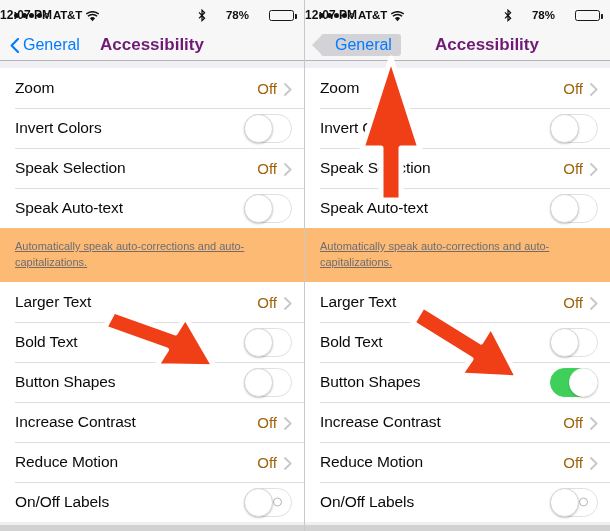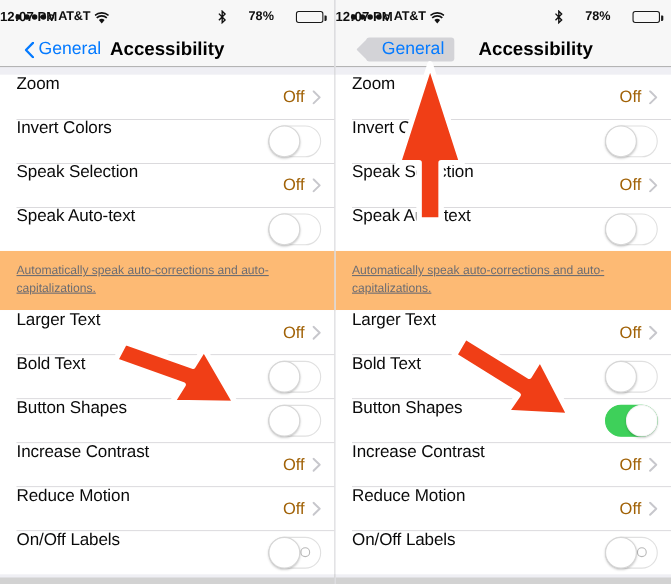--- a/index.html
+++ b/index.html
@@ -62,21 +62,21 @@
   }
   .batt-fill { height: 100%; background: #1a1a1a; border-radius: 1px; }
 
   
   .navbar {
     height: 31px;
     background: #f7f7f7;
     border-bottom: 1px solid #b4b4b4;
     display: flex;
     align-items: center;
-    padding-left: 20px;
+    padding-left: 8px;
     position: relative;
   }
   .backbtn {
     display: flex; align-items: center;
     color: #047aff;
     font-size: 16px;
     cursor: pointer;
     position: relative;
     padding: 2px 4px 2px 2px;
   }
@@ -96,31 +96,32 @@
     width: 11px;
     background: #d3d3d7;
     clip-path: polygon(100% 0, 100% 100%, 0 50%);
   }
   .navtitle {
     position: absolute;
     left: 0; right: 0;
     text-align: center;
     font-size: 17px;
     font-weight: bold;
-    color: #000000;
+    color: #701a75;
     pointer-events: none;
   }
   .panel.right .navtitle { text-align: left; left: 130px; }
 
   
   .list-gap { height: 7px; background: #efeff4; }
   .group { background: #ffffff; }
   .row {
     height: 40px;
     display: flex;
+    align-items: center;
     padding-left: 15px;
     padding-right: 12px;
     background: #ffffff;
     position: relative;
     cursor: pointer;
   }
   .row + .row::before {
     content: "";
     position: absolute;
     left: 15px; right: 0; top: 0;

